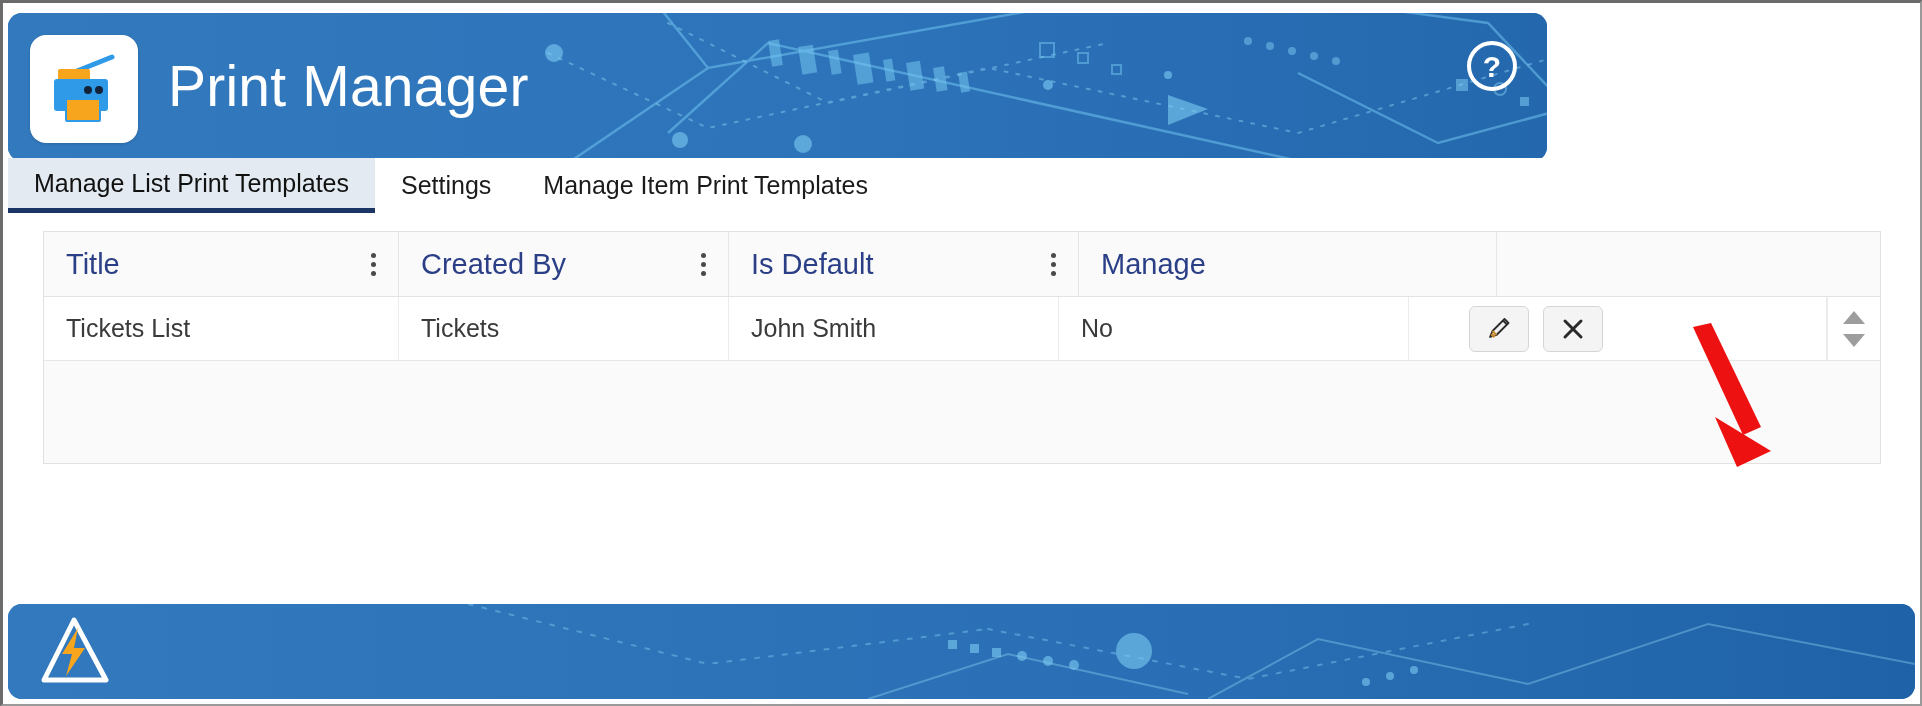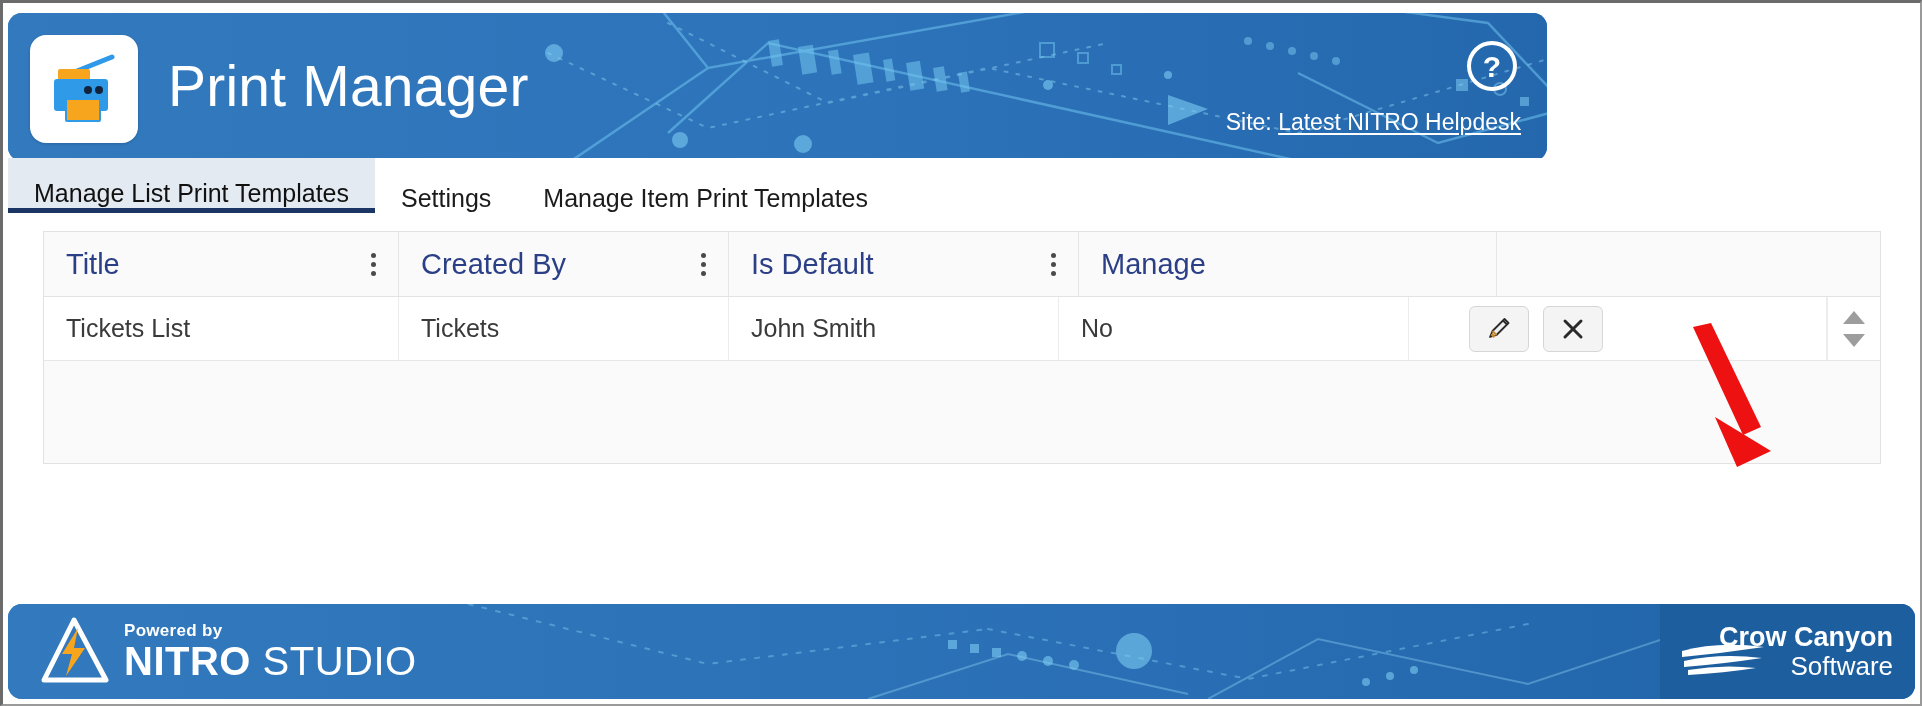--- a/index.html
+++ b/index.html
@@ -66,21 +66,21 @@
   }
 
   
   .tabbar {
     position: absolute; left: 5px; top: 155px;
     width: 1907px; height: 55px;
     background: #ffffff;
     display: flex; align-items: stretch;
   }
   .tab {
-    display: flex; align-items: flex-end;
+    display: flex; align-items: center;
     padding: 0 26px;
     font-size: 25px; color: #1b1b1b;
     cursor: pointer;
     white-space: nowrap;
   }
   .tab.active {
     background: #e3eaf1;
     border-bottom: 5px solid #1b3665;
     color: #111;
   }
@@ -326,24 +326,20 @@
 
     <div class="app-title">Print Manager</div>
 
     <div class="help-icon">
       <svg width="54" height="54" viewBox="0 0 54 54">
         <circle cx="27" cy="27" r="23" fill="none" stroke="#ffffff" stroke-width="4"></circle>
         <text x="27" y="38" font-family="Liberation Sans, sans-serif" font-size="30" font-weight="bold" fill="#ffffff" text-anchor="middle">?</text>
       </svg>
     </div>
 
-    <div class="site-line">
-      <span>Site:</span>
-      <a class="site-link" href="#">Latest NITRO Helpdesk</a>
-    </div>
   </div>
 
   <div class="tabbar">
     <div class="tab active">
       <span>Manage List Print Templates</span>
     </div>
     <div class="tab">
       <span>Settings</span>
     </div>
     <div class="tab">
@@ -449,37 +445,22 @@
           <circle cx="1406" cy="66" r="4"></circle>
         </g>
       </svg>
     </div>
 
     <div class="nitro-logo">
       <svg width="72" height="70" viewBox="0 0 72 70">
         <path d="M36 4 L68 64 L6 64 Z" fill="none" stroke="#ffffff" stroke-width="5" stroke-linejoin="round"></path>
         <path d="M40 12 L24 38 L34 38 L28 60 L47 32 L36 32 Z" fill="#f7a51c"></path>
       </svg>
-      <div class="nitro-text">
-        <div class="powered-by">Powered by</div>
-        <div class="nitro-name">
-          <b>NITRO</b><span>&nbsp;</span><span>STUDIO</span>
-        </div>
-      </div>
-    </div>
-
-    <div class="crow-block">
-      <div class="crow-line1">Crow Canyon</div>
-      <div class="crow-line2">Software</div>
-      <svg class="crow-wave" width="92" height="40" viewBox="0 0 92 40">
-        <path d="M4 12 Q40 2 86 8 Q46 14 4 18 Z" fill="#ffffff"></path>
-        <path d="M6 22 Q42 14 84 19 Q44 25 6 28 Z" fill="#ffffff"></path>
-        <path d="M10 31 Q44 25 78 29 Q46 34 10 36 Z" fill="#ffffff"></path>
-      </svg>
-    </div>
+    </div>
+
   </div>
 
   <div class="annot-arrow">
     <svg width="120" height="150" viewBox="0 0 120 150">
       <g fill="#ee1111">
         <path d="M18 6 L36 2 L86 106 L68 114 Z"></path>
         <path d="M40 96 L96 130 L62 146 Z"></path>
       </g>
     </svg>
   </div>

